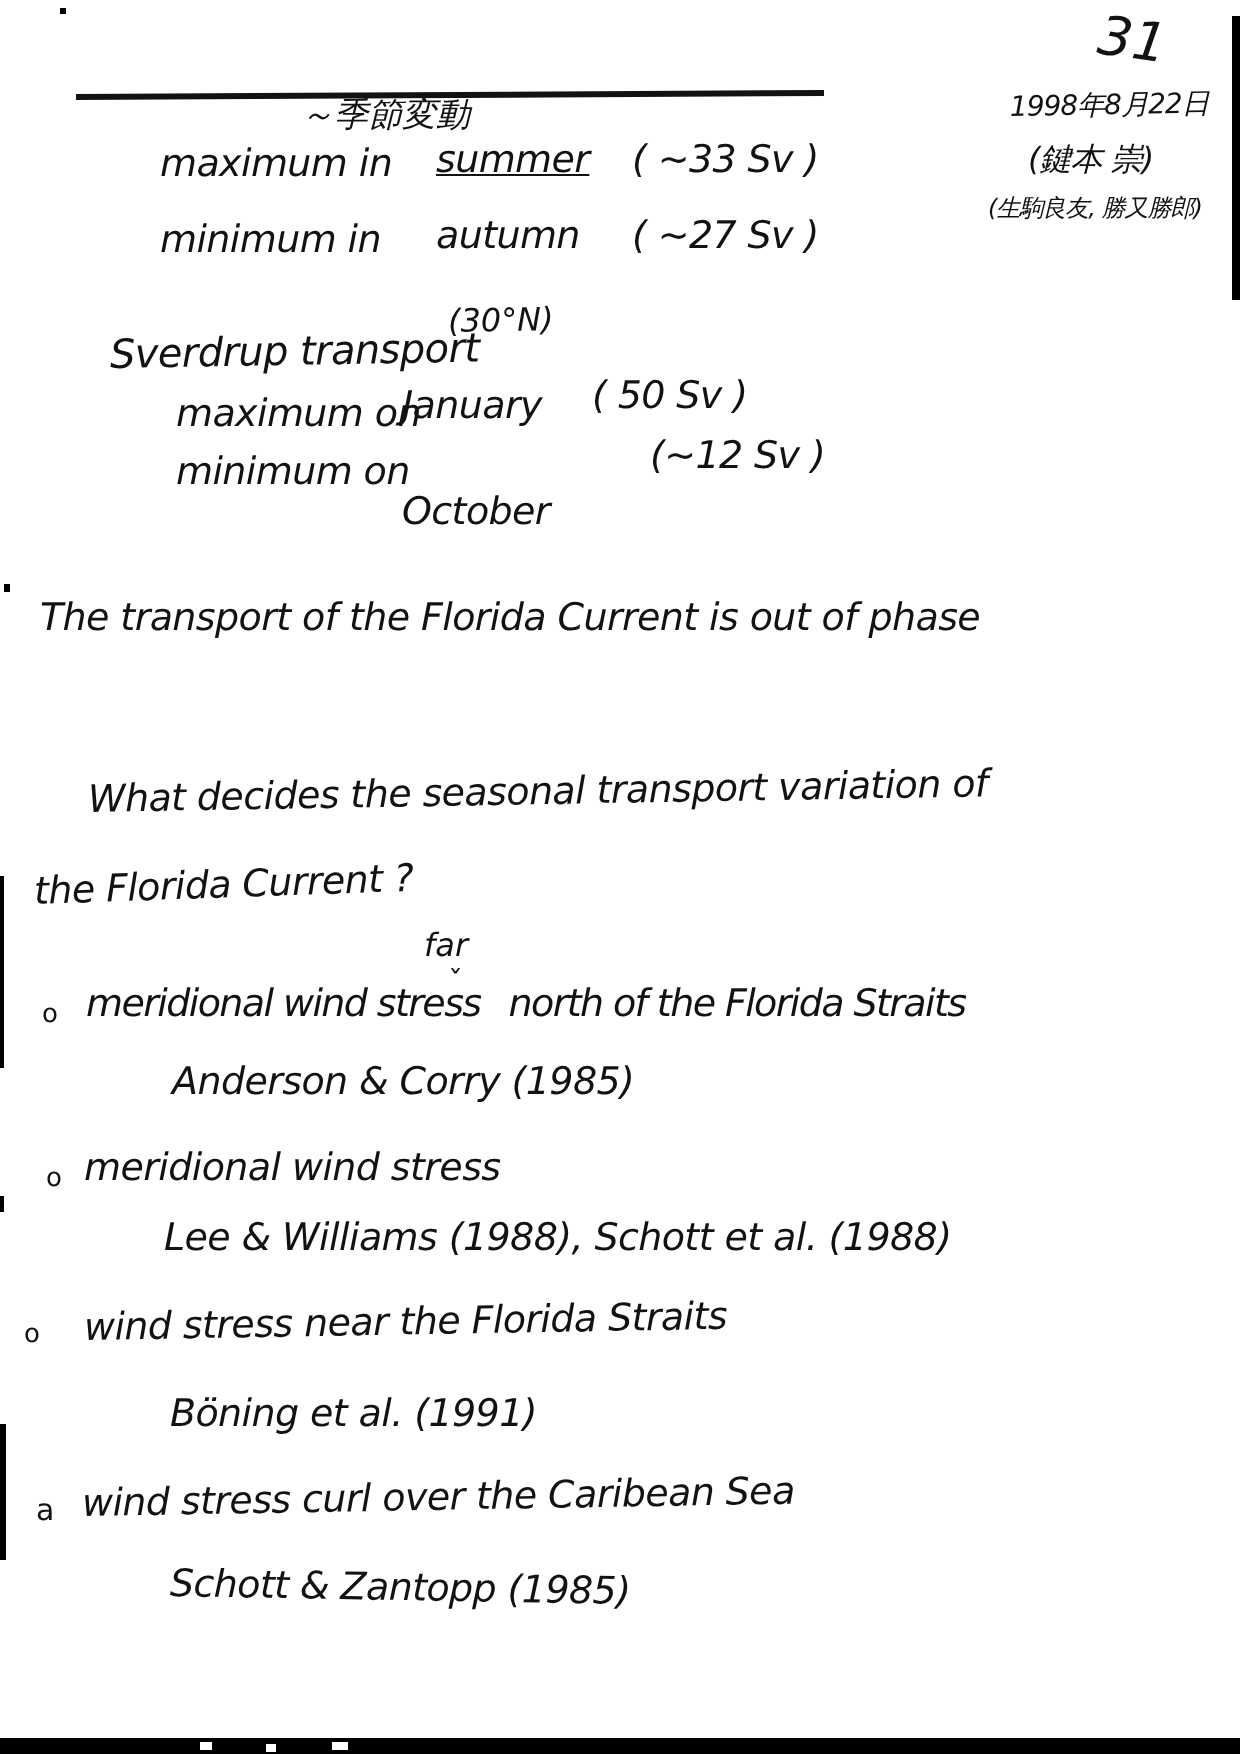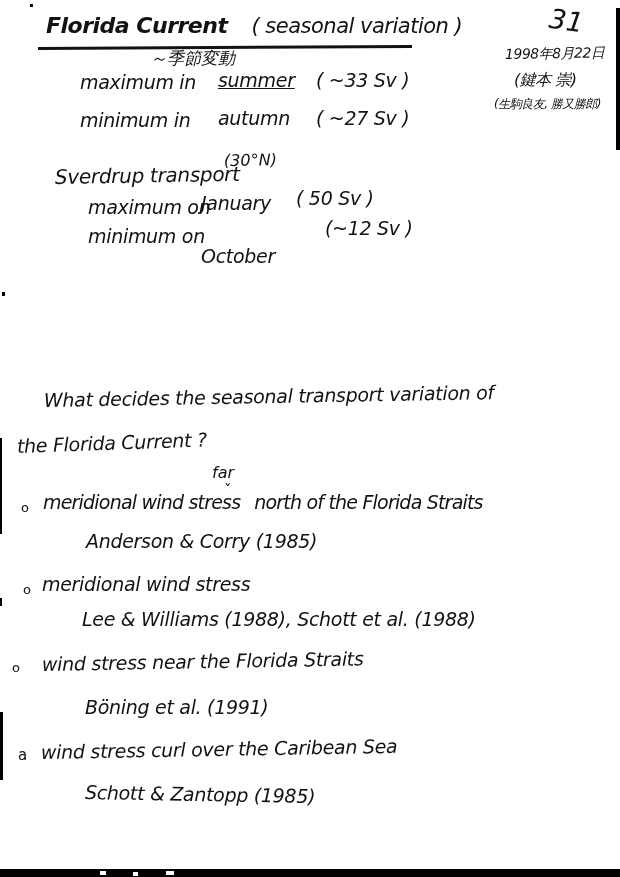--- a/index.html
+++ b/index.html
@@ -24,23 +24,20 @@
   .underline{position:absolute;background:#121212;}
   .gap{display:inline-block;width:14px;}
   .artifact{position:absolute;background:#000;}
   .notch{position:absolute;background:#fff;}
 </style>
 </head>
 <body>
 
 <div class="page">
 
-  <div class="line t-title" style="left:46px;top:14px;">
-    <span>Florida Current</span><span class="t-paren">( seasonal variation )</span>
-  </div>
   <div class="underline" style="left:38px;top:46px;width:374px;height:3px;transform:rotate(-0.3deg);"></div>
   <div class="line" style="left:150px;top:49px;font-size:17px;">～季節変動</div>
 
   <div class="line t-pageno" style="left:549px;top:6px;transform:rotate(8deg);">31</div>
   <div class="line t-date rot-m1" style="left:505px;top:47px;">1998年8月22日</div>
   <div class="line t-name" style="left:514px;top:71px;">(鍵本 崇)</div>
   <div class="line t-tiny" style="left:494px;top:98px;">(生駒良友, 勝又勝郎)</div>
 
   <div>
     <span class="line t-body" style="left:80px;top:72px;">maximum in</span>
@@ -55,20 +52,21 @@
     <span class="line t-body rot-m1" style="left:55px;top:166px;font-size:20px;">Sverdrup transport</span>
     <span class="line t-small rot-m1" style="left:224px;top:152px;">(30°N)</span>
     <span class="line t-body" style="left:88px;top:197px;">maximum on</span>
     <span class="line t-body" style="left:201px;top:193px;">January</span>
     <span class="line t-body" style="left:296px;top:188px;">( 50 Sv )</span>
     <span class="line t-body" style="left:88px;top:226px;">minimum on</span>
     <span class="line t-body" style="left:201px;top:222px;margin-top:24px;">October</span>
     <span class="line t-body" style="left:298px;top:218px;margin-left:27px;">(~12 Sv )</span>
   </div>
 
+  <div class="line t-body" style="left:20px;top:299px;">The transport of the Florida Current is out of phase</div>
 
   <div class="line t-body rot-m1" style="left:44px;top:390px;">What decides the seasonal transport variation of</div>
   <div class="line t-body rot-m2" style="left:17px;top:436px;">the Florida Current ?</div>
 
   <div>
     <span class="line t-small" style="left:212px;top:464px;">far</span>
     <span class="line" style="left:224px;top:483px;font-size:15px;font-style:normal;">ˇ</span>
     <span class="line t-bullet" style="left:21px;top:501px;">o</span>
     <span class="line t-body" style="left:43px;top:492px;letter-spacing:-0.8px;"><span>meridional wind stress</span><span class="gap"></span><span>north of the Florida Straits</span></span>
     <span class="line t-body" style="left:86px;top:531px;">Anderson &amp; Corry (1985)</span>

